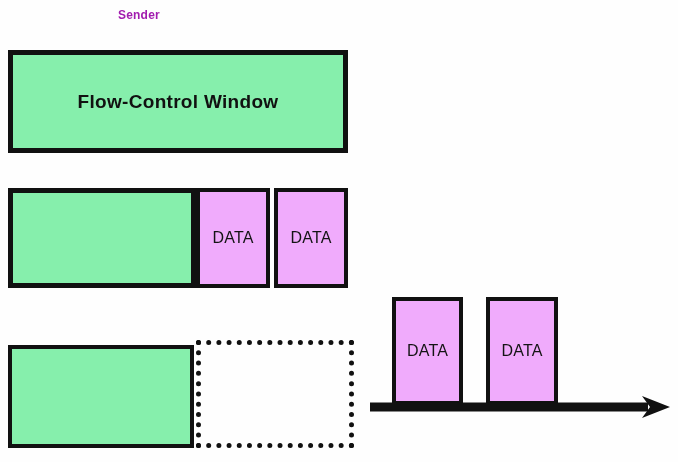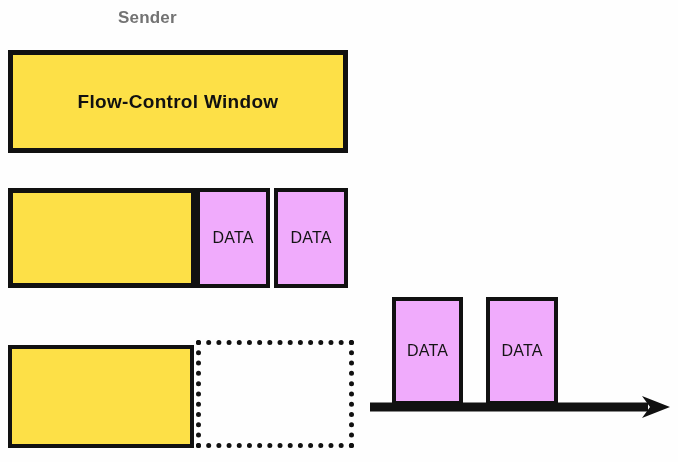--- a/index.html
+++ b/index.html
@@ -16,31 +16,31 @@
     height: 462px;
     background: #fefefe;
     overflow: hidden;
   }
 
   
   .sender-label {
     position: absolute;
     left: 118px;
     top: 8px;
-    font-size: 17px;
+    font-size: 12px;
     font-weight: bold;
     letter-spacing: 0.2px;
-    color: #737373;
+    color: #a21caf;
     white-space: nowrap;
   }
 
   
   .win-rect {
     position: absolute;
-    background: #fde047;
+    background: #86efac;
     border: 4px solid #111111;
     box-sizing: border-box;
   }
   .win-rect.row1 {
     left: 8px;
     top: 50px;
     width: 340px;
     height: 103px;
     border-width: 5px;
   }

